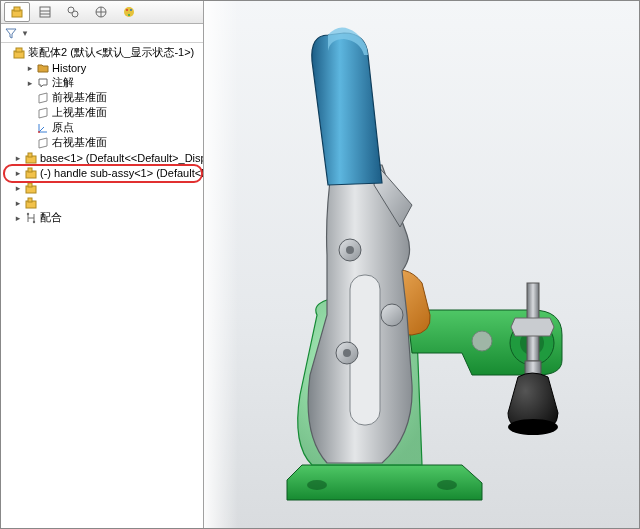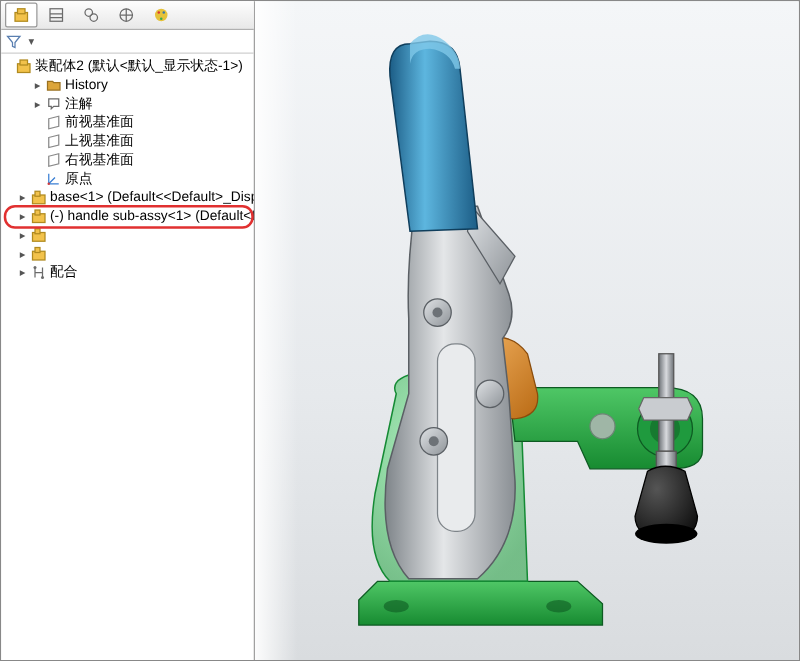--- a/index.html
+++ b/index.html
@@ -126,36 +126,36 @@
             </svg>
           </span>
           <span class="lbl">上视基准面</span>
         </div>
         <div class="node">
           <span class="ind"></span>
           <span class="ind"></span>
           <span class="exp"></span>
           <span class="ico">
             <svg viewBox="0 0 14 14" width="14" height="14">
-              <path d="M3 4 L11 2 L11 10 L3 12 Z" fill="none" stroke="#8a8a8a"></path>
-            </svg>
-          </span>
-          <span class="lbl">右视基准面</span>
-        </div>
-        <div class="node">
-          <span class="ind"></span>
-          <span class="ind"></span>
-          <span class="exp"></span>
-          <span class="ico">
-            <svg viewBox="0 0 14 14" width="14" height="14">
               <path d="M3 11 L3 3 M3 11 L11 11 M3 11 L8 6" fill="none" stroke="#3a7fd4"></path>
               <circle cx="3" cy="11" r="1" fill="#d43a3a"></circle>
             </svg>
           </span>
           <span class="lbl">原点</span>
+        </div>
+        <div class="node">
+          <span class="ind"></span>
+          <span class="ind"></span>
+          <span class="exp"></span>
+          <span class="ico">
+            <svg viewBox="0 0 14 14" width="14" height="14">
+              <path d="M3 4 L11 2 L11 10 L3 12 Z" fill="none" stroke="#8a8a8a"></path>
+            </svg>
+          </span>
+          <span class="lbl">右视基准面</span>
         </div>
         <div class="node">
           <span class="ind"></span>
           <span class="exp">▸</span>
           <span class="ico">
             <svg viewBox="0 0 14 14" width="14" height="14">
               <rect x="2" y="5" width="10" height="7" fill="#f2c24b" stroke="#b08a1f"></rect>
               <rect x="4" y="2" width="4" height="4" fill="#f2c24b" stroke="#b08a1f"></rect>
             </svg>
           </span>

